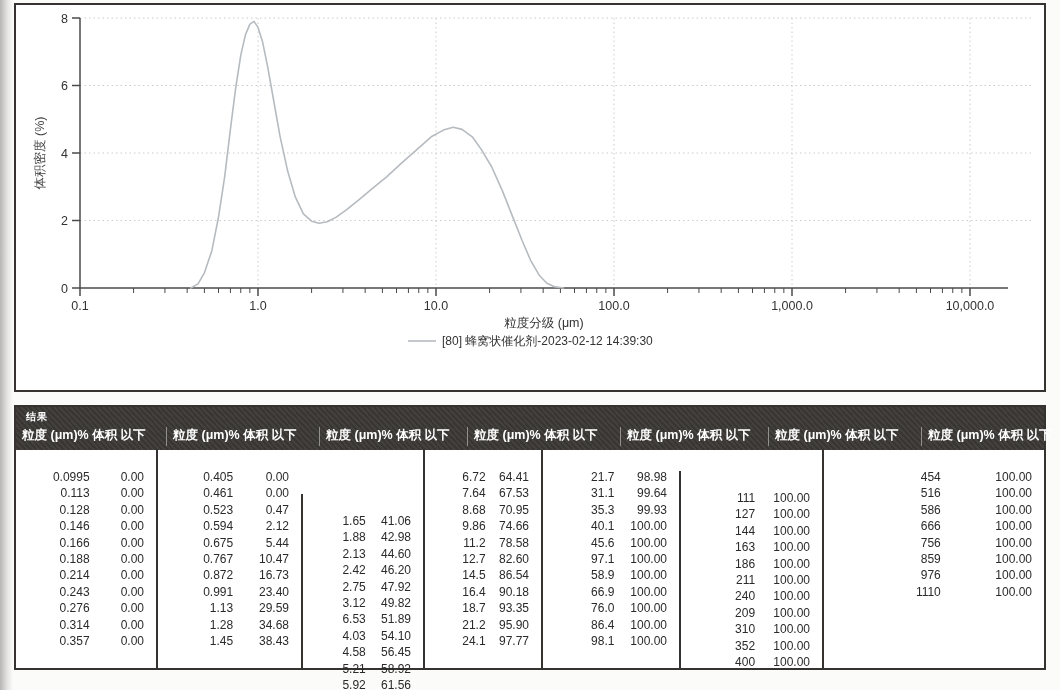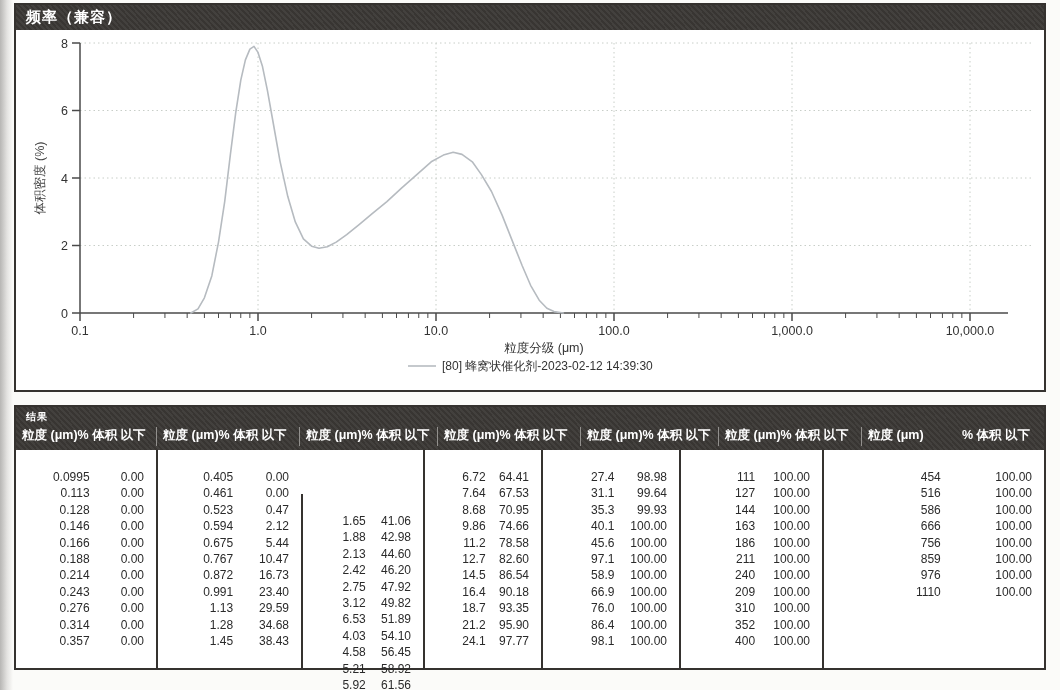--- a/index.html
+++ b/index.html
@@ -31,43 +31,40 @@
   }
   .chart-area{position:relative;height:360px;}
   .chart-area svg{display:block;}
 
   .results-dark{
     background:#3b3835;
     background-image:repeating-linear-gradient(47deg,rgba(255,255,255,0.045) 0 2px,rgba(0,0,0,0.05) 2px 4px);
     color:#fff;height:43px;box-sizing:border-box;
   }
   .results-title{font-size:10px;font-weight:bold;padding:3px 0 1px 10px;letter-spacing:1px;height:20px;box-sizing:border-box;}
-  .hdr-row{display:flex;height:19px;}
+  .hdr-row{display:flex;height:19px;gap:10px;}
   .hdr-group{
     display:flex;justify-content:space-between;align-items:center;
     box-sizing:border-box;padding:0 14px 2px 6px;
     font-size:12.5px;font-weight:bold;white-space:nowrap;
   }
   .hdr-group + .hdr-group{border-left:1px solid #92908d;}
   .body-row{display:flex;height:220px;}
   .body-group{box-sizing:border-box;padding-top:19px;}
   .body-group + .body-group{border-left:2px solid #35322f;}
   .t-row{display:flex;line-height:16.4px;font-size:12px;}
   .t-cell-size{width:54%;text-align:right;padding-right:2px;box-sizing:border-box;}
   .t-cell-pct{flex:1;text-align:right;padding-right:12px;box-sizing:border-box;}
 </style>
 </head>
 <body>
 
 <div class="page">
 
   <section class="panel chart-panel">
-    <div class="panel-title">
-      <span>频率（兼容）</span>
-    </div>
     <div class="chart-area">
       <svg id="chart-svg" width="1028" height="360" viewBox="0 0 1028 360">
           <line x1="64" y1="215.5" x2="1016" y2="215.5" stroke="#c8cec8" stroke-width="1" stroke-dasharray="1.5,3"></line>
           <line x1="64" y1="148" x2="1016" y2="148" stroke="#c8cec8" stroke-width="1" stroke-dasharray="1.5,3"></line>
           <line x1="64" y1="80.5" x2="1016" y2="80.5" stroke="#c8cec8" stroke-width="1" stroke-dasharray="1.5,3"></line>
           <line x1="64" y1="13" x2="1016" y2="13" stroke="#c8cec8" stroke-width="1" stroke-dasharray="1.5,3"></line>
           <line x1="242" y1="13" x2="242" y2="283" stroke="#c8cec8" stroke-width="1" stroke-dasharray="1.5,3"></line>
           <line x1="420" y1="13" x2="420" y2="283" stroke="#c8cec8" stroke-width="1" stroke-dasharray="1.5,3"></line>
           <line x1="598" y1="13" x2="598" y2="283" stroke="#c8cec8" stroke-width="1" stroke-dasharray="1.5,3"></line>
           <line x1="776" y1="13" x2="776" y2="283" stroke="#c8cec8" stroke-width="1" stroke-dasharray="1.5,3"></line>
@@ -359,21 +356,21 @@
             <div class="t-cell-size">21.2</div>
             <div class="t-cell-pct">95.90</div>
           </div>
           <div class="t-row">
             <div class="t-cell-size">24.1</div>
             <div class="t-cell-pct">97.77</div>
           </div>
         </div>
         <div class="body-group" style="width: 138px;">
           <div class="t-row">
-            <div class="t-cell-size">27.4</div>
+            <div class="t-cell-size">21.7</div>
             <div class="t-cell-pct">98.98</div>
           </div>
           <div class="t-row">
             <div class="t-cell-size">31.1</div>
             <div class="t-cell-pct">99.64</div>
           </div>
           <div class="t-row">
             <div class="t-cell-size">35.3</div>
             <div class="t-cell-pct">99.93</div>
           </div>
@@ -403,21 +400,21 @@
           </div>
           <div class="t-row">
             <div class="t-cell-size">86.4</div>
             <div class="t-cell-pct">100.00</div>
           </div>
           <div class="t-row">
             <div class="t-cell-size">98.1</div>
             <div class="t-cell-pct">100.00</div>
           </div>
         </div>
-        <div class="body-group" style="width: 143px;">
+        <div class="body-group" style="width: 143px; margin-top: 21px;">
           <div class="t-row">
             <div class="t-cell-size">111</div>
             <div class="t-cell-pct">100.00</div>
           </div>
           <div class="t-row">
             <div class="t-cell-size">127</div>
             <div class="t-cell-pct">100.00</div>
           </div>
           <div class="t-row">
             <div class="t-cell-size">144</div>

